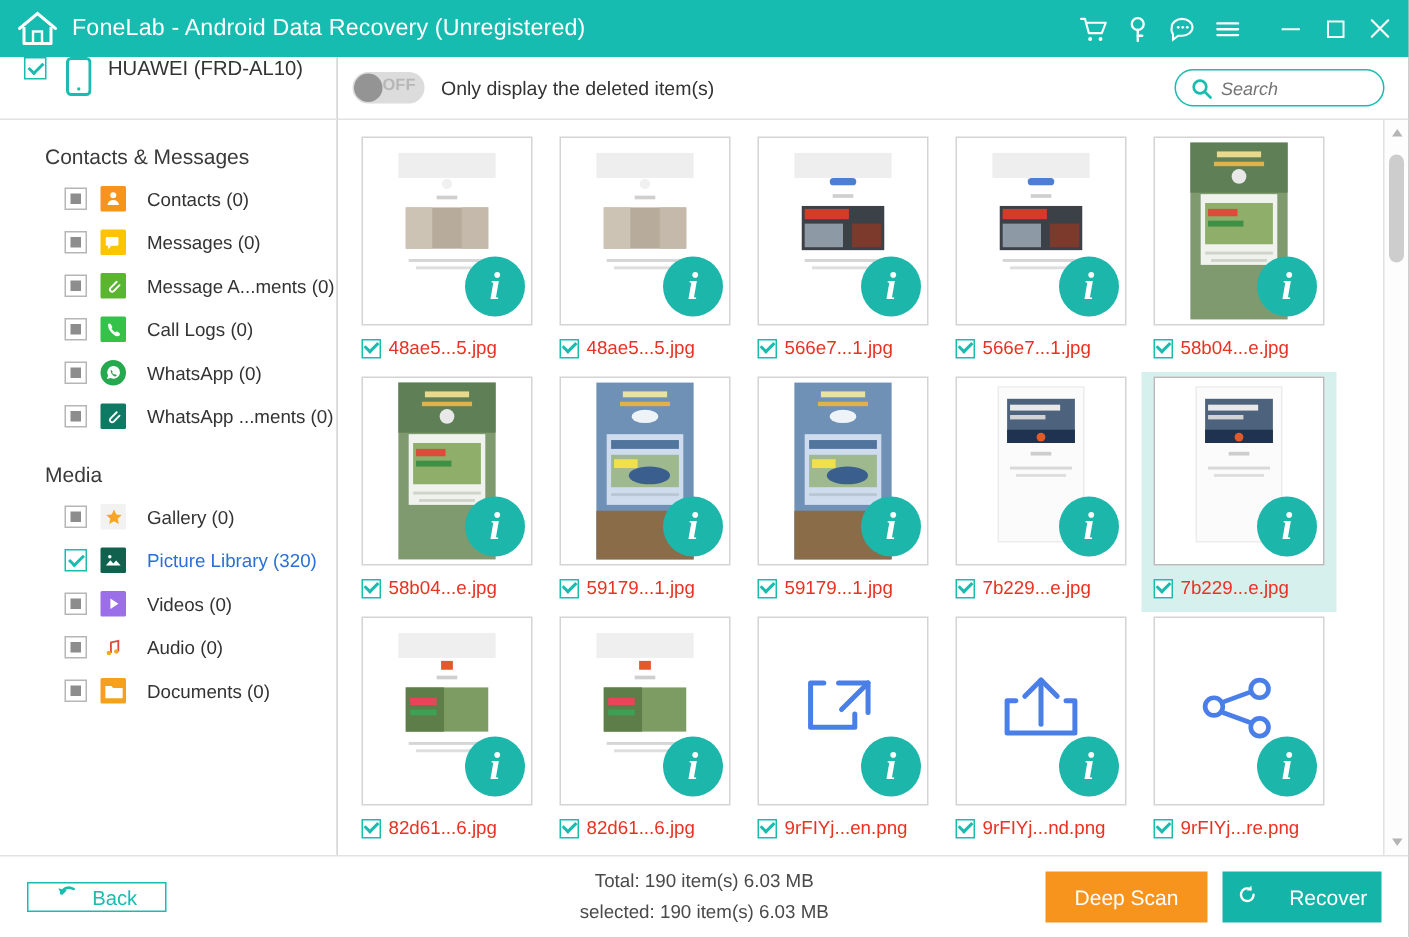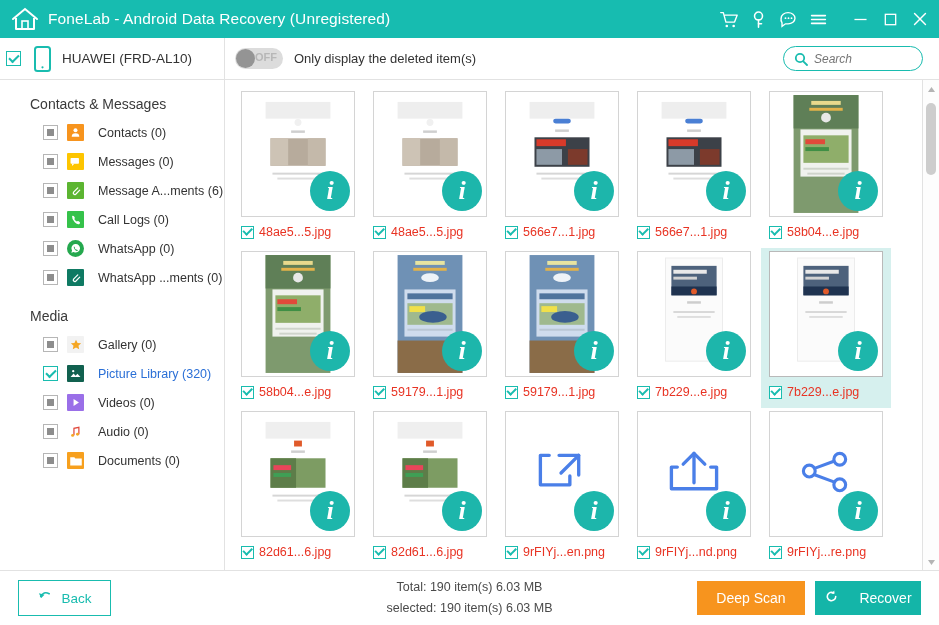--- a/index.html
+++ b/index.html
@@ -44,22 +44,22 @@
   
   .sidebar {
     width: 225px; flex: 0 0 225px;
     background: #ffffff;
     border-right: 1px solid #e2e2e2;
     display: flex; flex-direction: column;
     padding-top: 0;
   }
   .device-row {
     height: 42px; flex: 0 0 42px;
-    display: flex; align-items: center;
-    padding-left: 6px;
+    display: flex; 
+    padding-left: 16px;
     border-bottom: 1px solid #e2e2e2;
   }
   .cb {
     width: 15px; height: 15px; flex: 0 0 15px;
     border: 1px solid #19bcaf; background: #fff;
     display: flex; align-items: center; justify-content: center;
     cursor: pointer;
   }
   .cb.checked::after {
     content: "";
@@ -207,21 +207,21 @@
   
   .footer {
     height: 55px; flex: 0 0 55px;
     border-top: 1px solid #e2e2e2;
     display: flex; align-items: center;
     padding: 0 18px;
     background: #fff;
     position: relative;
   }
   .back-btn {
-    width: 93px; height: 36px;
+    width: 93px; height: 20px;
     border: 1px solid #19bcaf; background: #fff;
     display: flex; align-items: center; justify-content: center;
     gap: 9px; cursor: pointer;
   }
   .back-btn .lbl { font-size: 13.5px; color: #19bcaf; }
   .stats {
     position: absolute; left: 50%; transform: translateX(-50%);
     text-align: center;
   }
   .stats div { font-size: 12.5px; color: #4a4a4a; line-height: 1.65; }
@@ -335,21 +335,21 @@
         </span>
         <span class="nav-label">Messages (0)</span>
       </div>
       <div class="nav-item">
         <span class="cb off"></span>
         <span class="nav-icon" style="background:#5cb531">
           <svg viewBox="0 0 17 17" width="13" height="13">
               <path d="M11.5 5 L6 10.5 a2 2 0 0 0 2.8 2.8 L14 8" fill="none" stroke="#fff" stroke-width="1.6" stroke-linecap="round"></path>
             </svg>
         </span>
-        <span class="nav-label">Message A...ments (6)</span>
+        <span class="nav-label">Message A...ments (0)</span>
       </div>
       <div class="nav-item">
         <span class="cb off"></span>
         <span class="nav-icon" style="background:#35c24a">
           <svg viewBox="0 0 17 17" width="13" height="13">
               <path d="M4 4 q1.5-1 2.5 .4 l1 1.6 q.5 1-.6 1.7 q1 2.3 3.4 3.4 q.8-1 1.7-.6 l1.6 1 q1.4 1 .4 2.5 q-2.5 2-6.5-2 t-3.5-8z" fill="#fff"></path>
             </svg>
         </span>
         <span class="nav-label">Call Logs (0)</span>
       </div>

